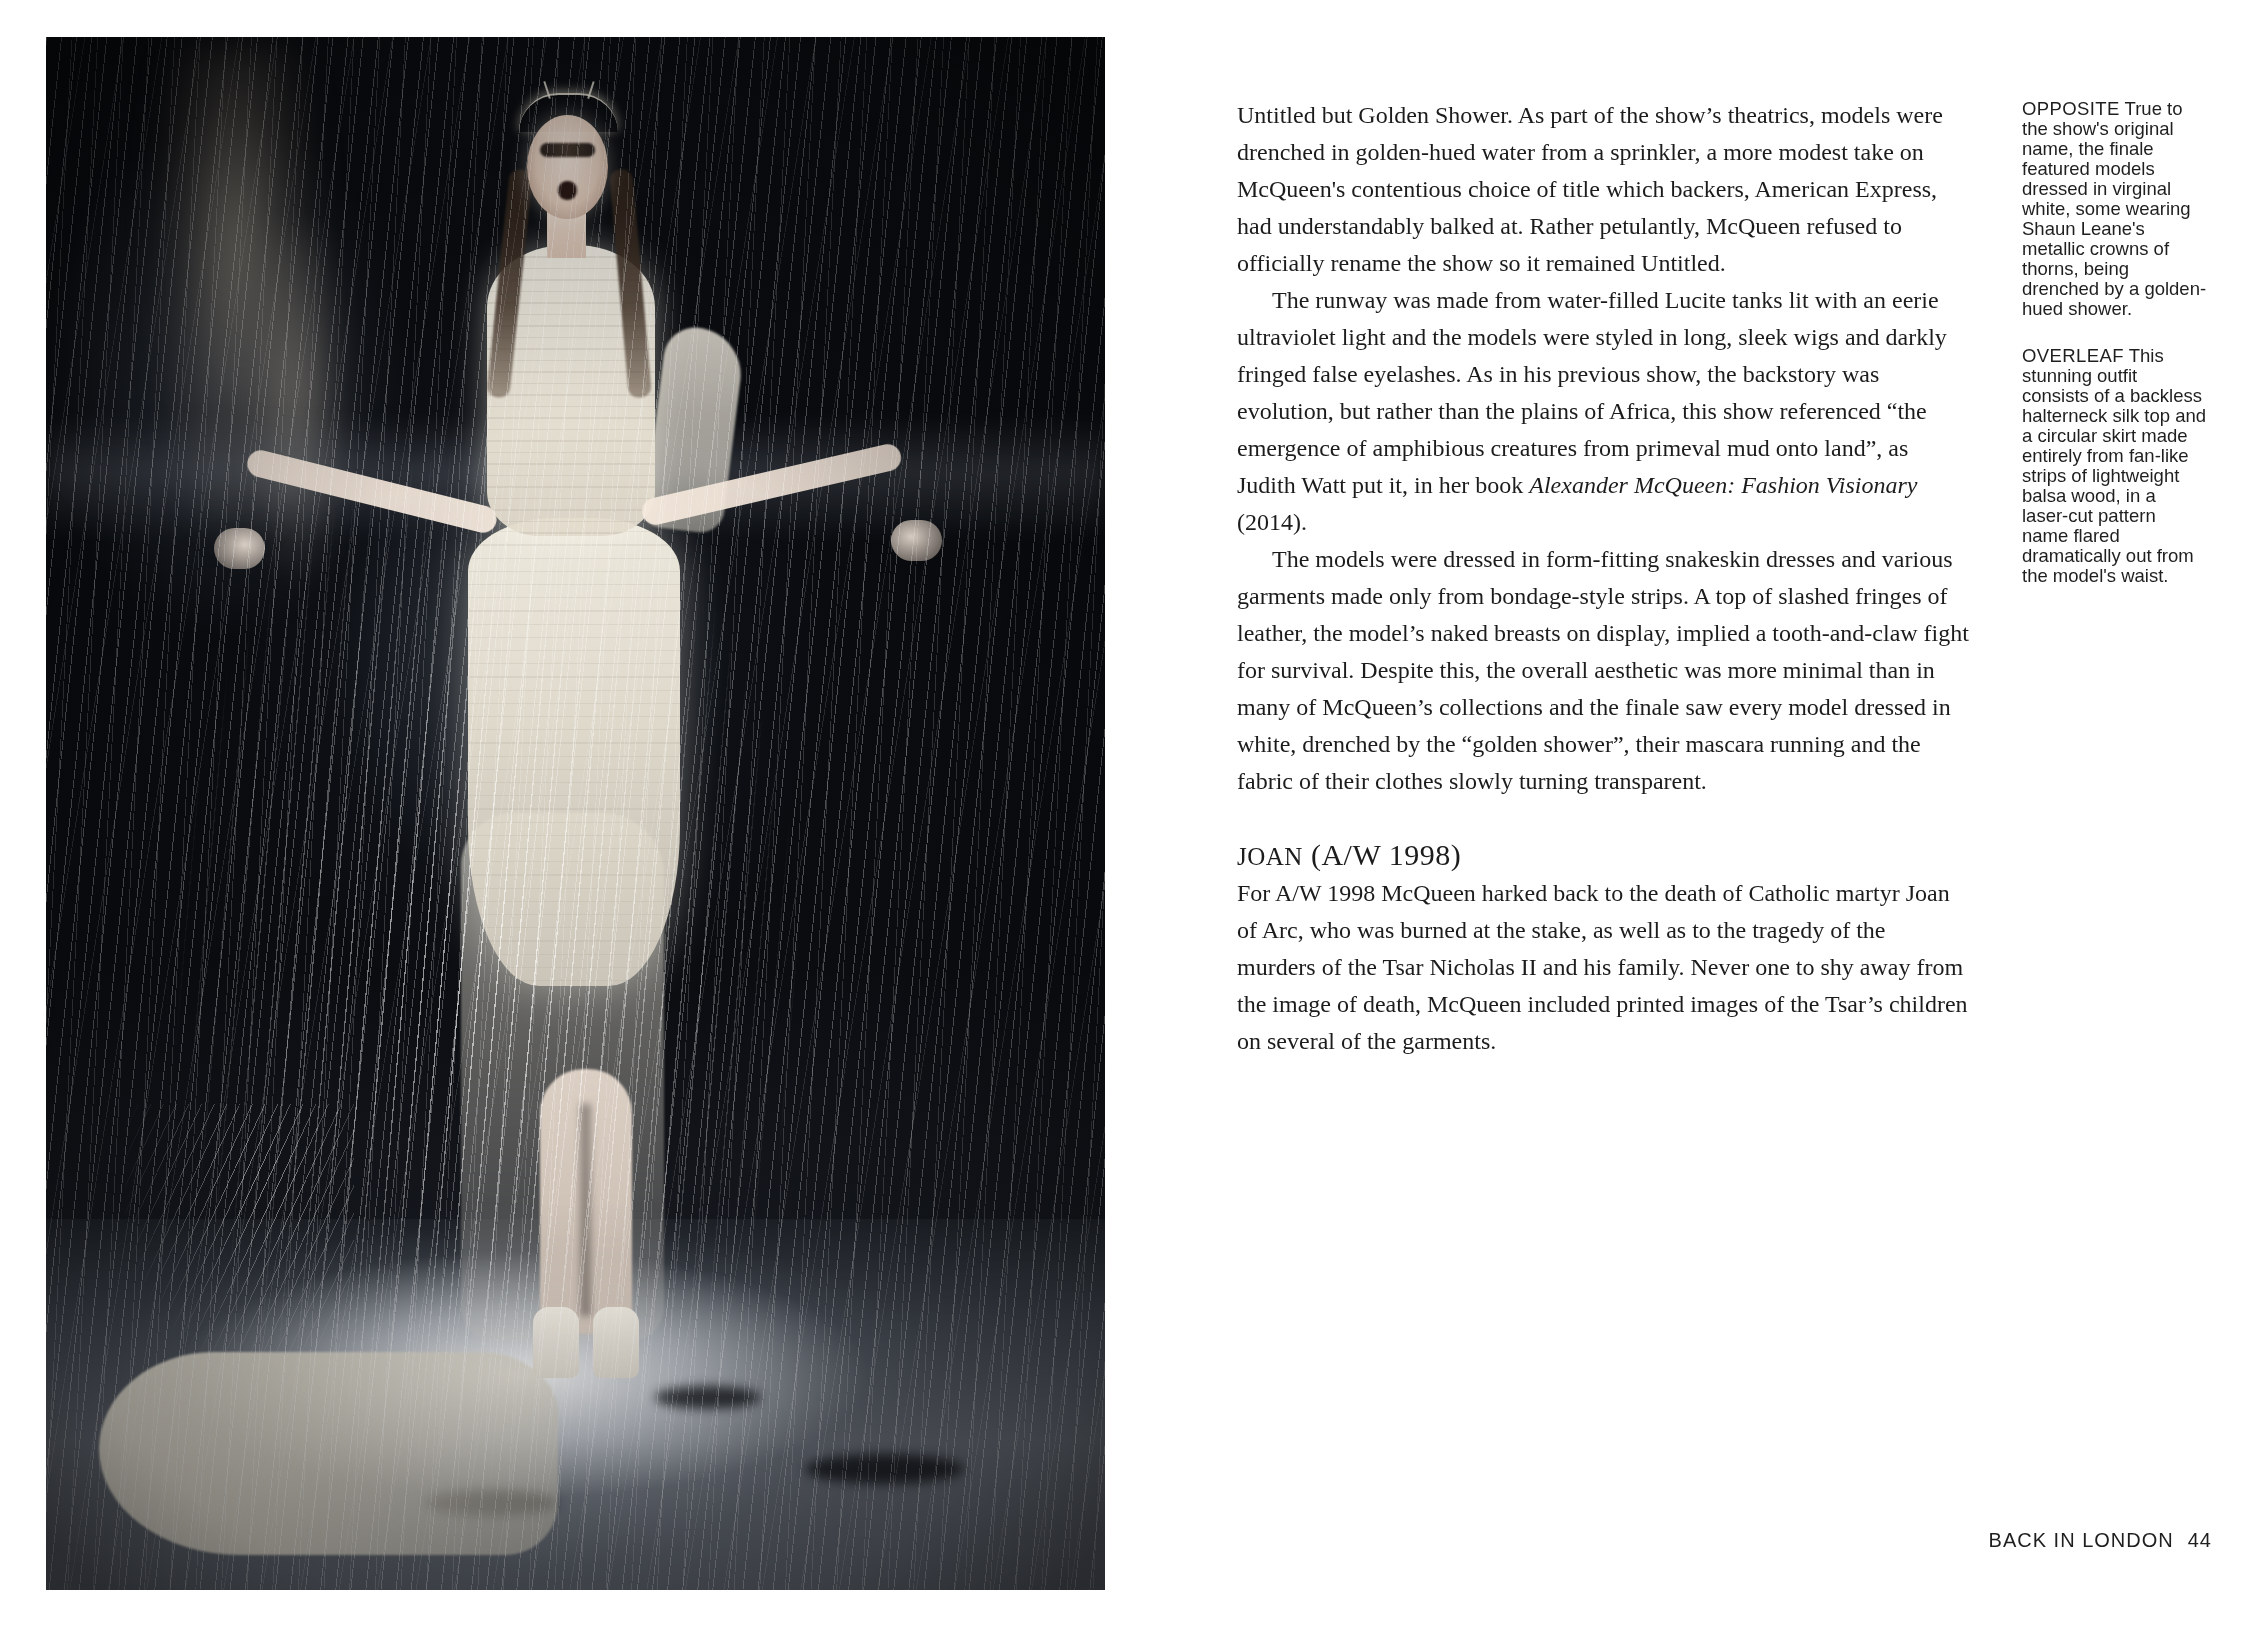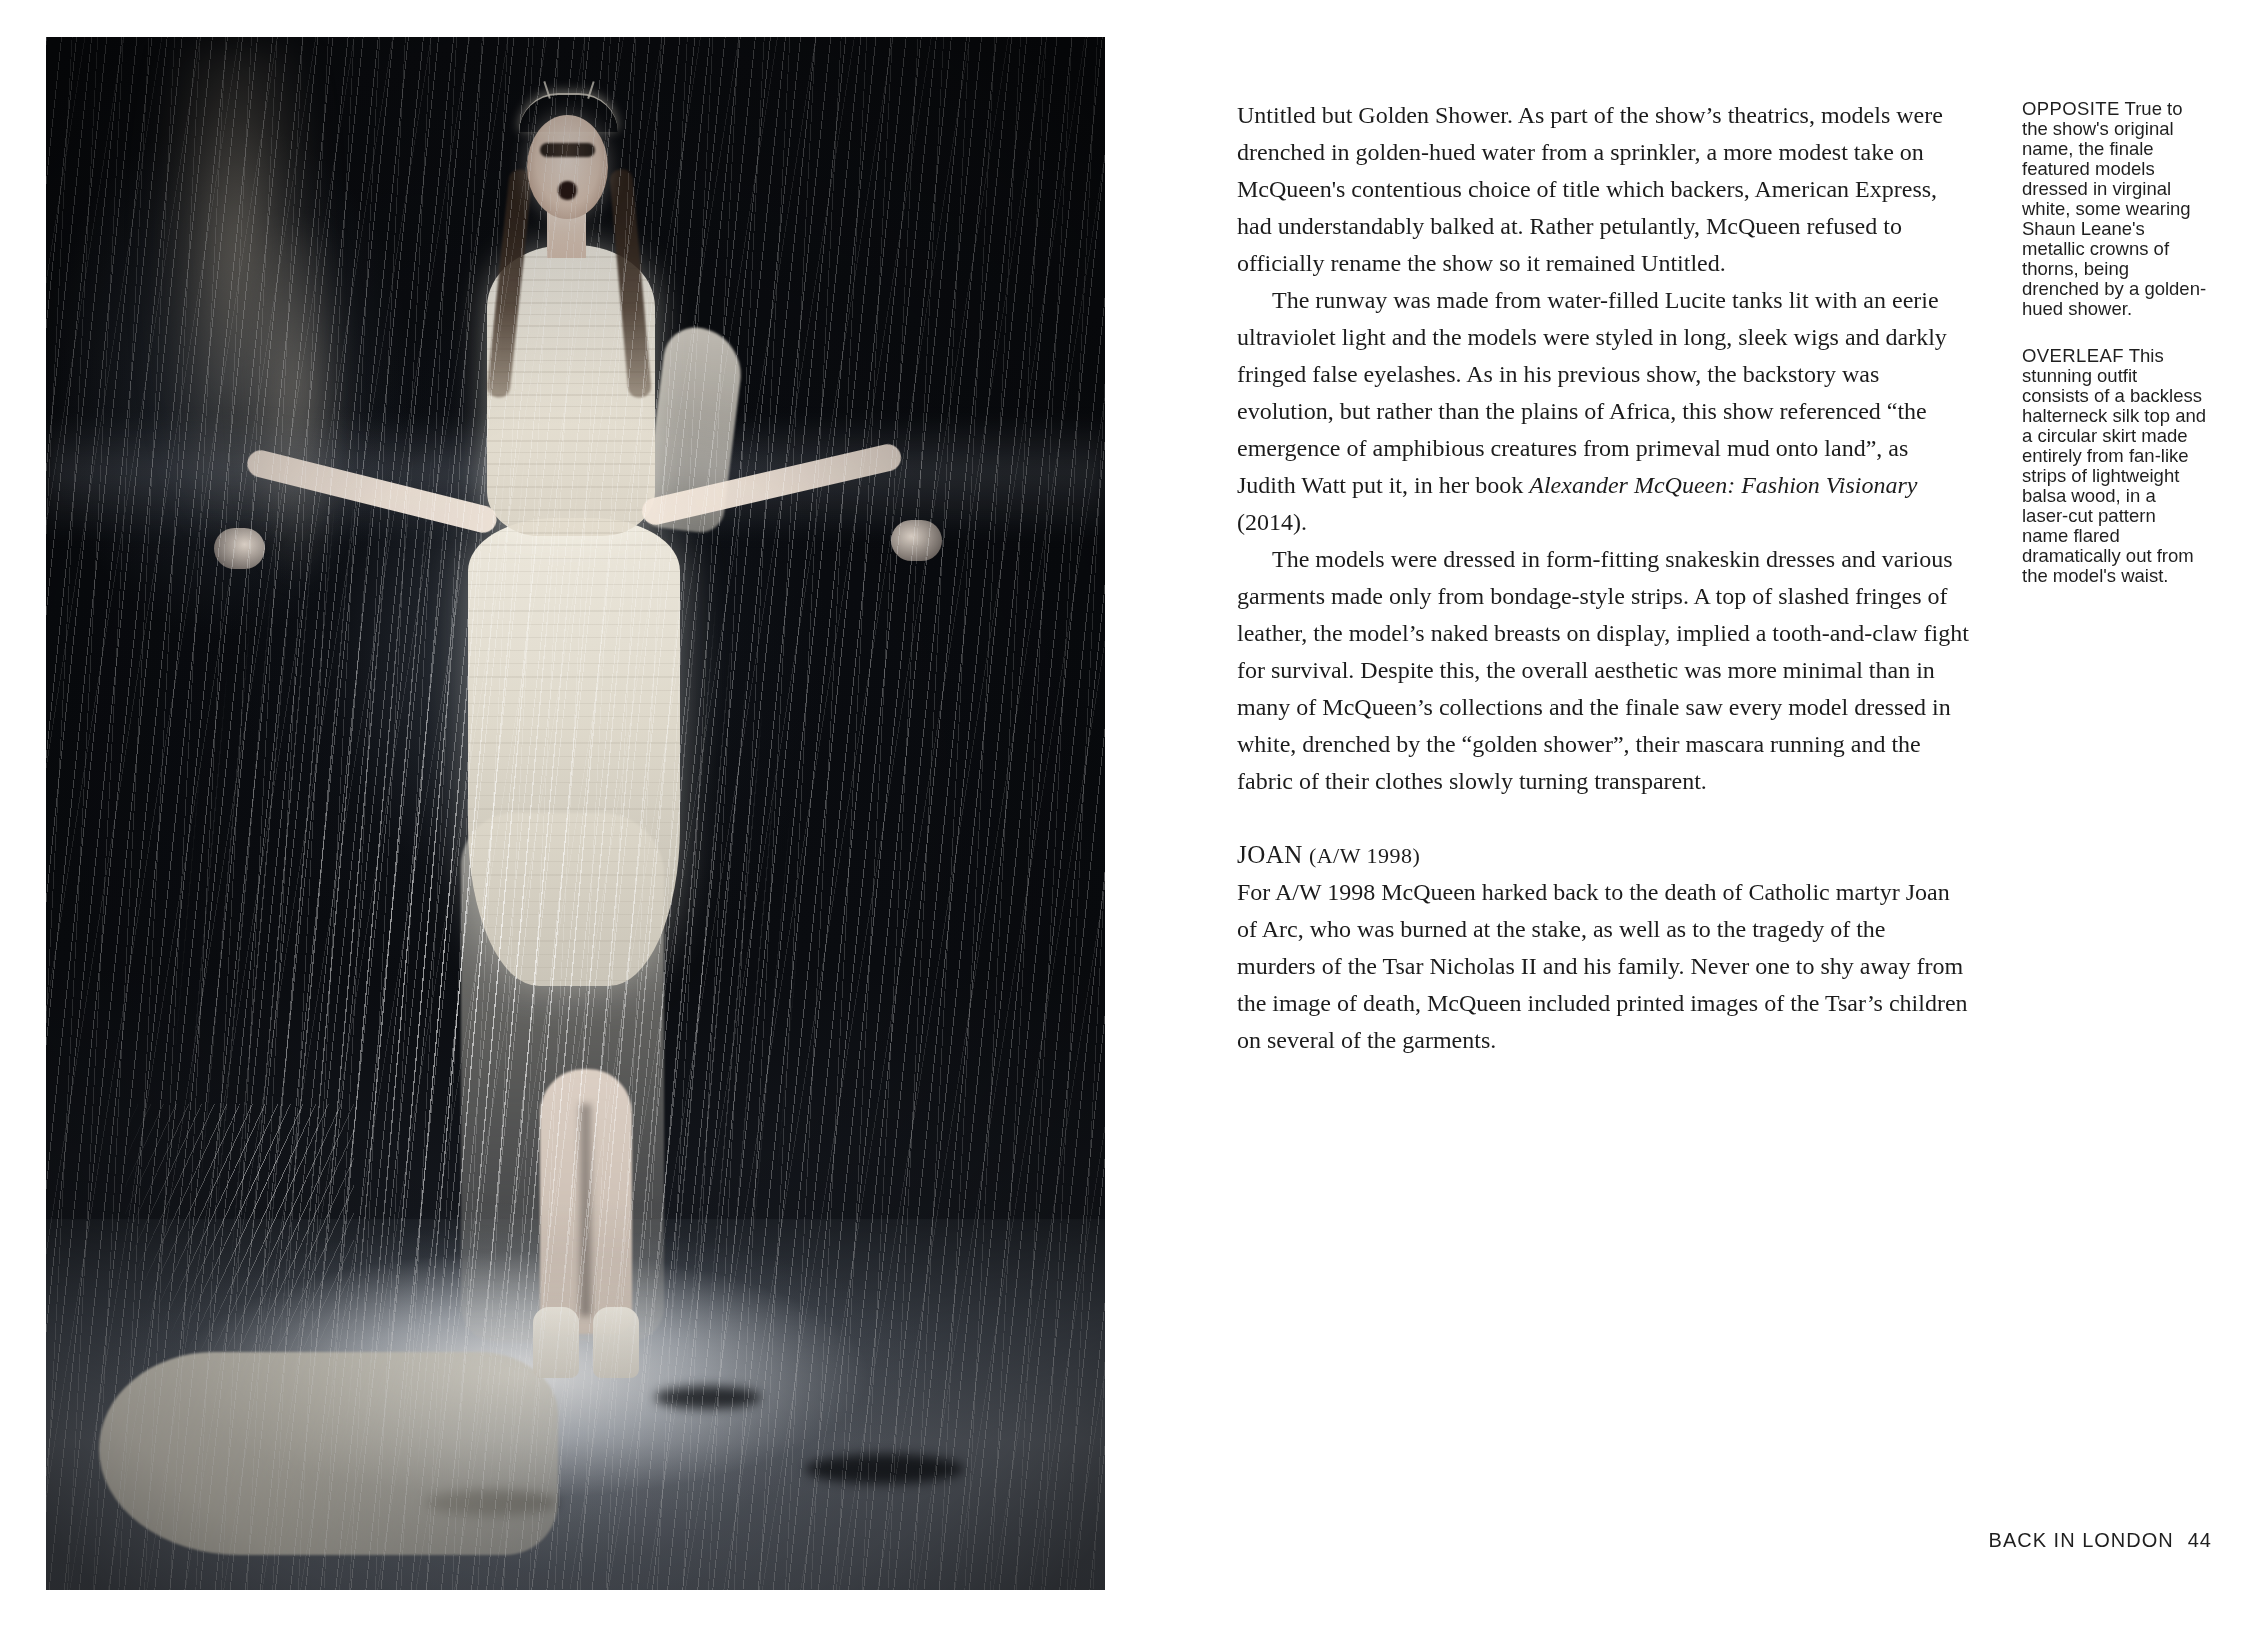--- a/index.html
+++ b/index.html
@@ -287,21 +287,21 @@
   .body-col p { margin: 0; }
   .body-col p.indent { text-indent: 35px; }
   .body-col em { font-style: italic; }
 
   .section-head {
     margin-top: 36px;
     font-size: 25px;
     letter-spacing: 0.5px;
     color: #1c1c1c;
   }
-  .section-head .yr { font-size: 22px; }
+  .section-head .yr { font-size: 30px; }
 
   .gap { height: 36px; }
 
   .caption-col {
     position: absolute;
     left: 909px;
     top: 99px;
     width: 185px;
     font-family: "Liberation Sans", sans-serif;
     font-size: 18.5px;

